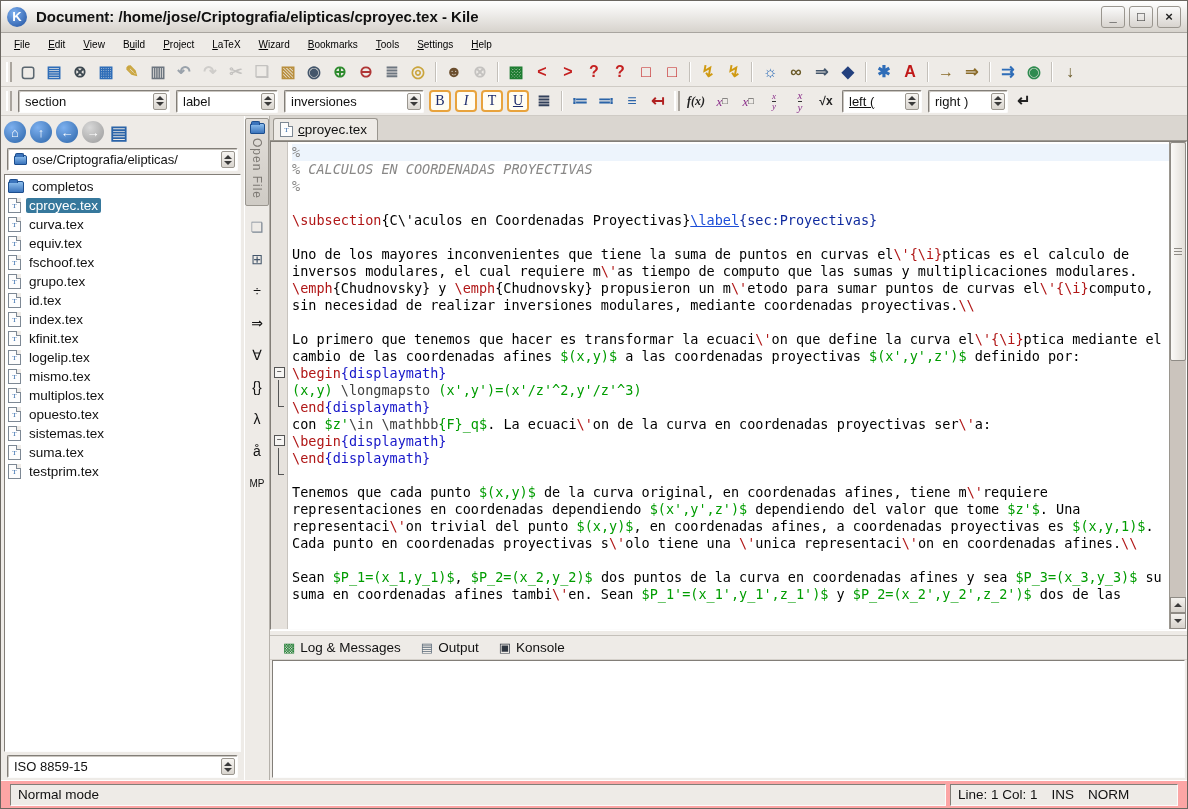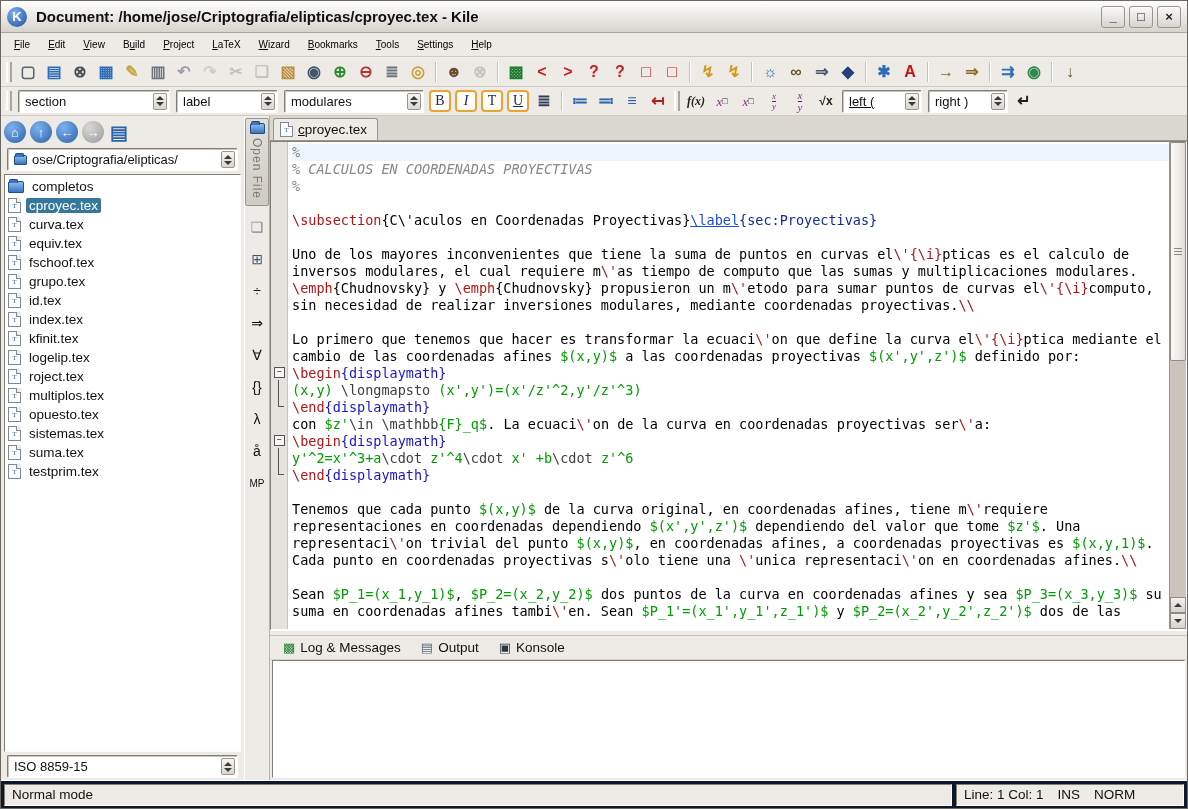--- a/index.html
+++ b/index.html
@@ -109,21 +109,21 @@
 
   .hsplit { height:6px; flex:0 0 6px; background:#eeebe7; border-top:1px solid #fff; border-bottom:1px solid #c4c0ba; }
 
   
   .btabs { height:24px; flex:0 0 24px; display:flex; align-items:center; gap:2px; background:#eeebe7; padding-left:4px; border-bottom:1px solid #d5d1cb; }
   .btab { display:flex; align-items:center; gap:5px; padding:2px 9px; font-size:13.5px; color:#111; }
   .btab .bicon { font-size:13px; }
   .bpanel { height:118px; flex:0 0 118px; margin:0 2px 2px 2px; background:#fff; border:1px solid; border-color:#827e78 #fcfcfc #fcfcfc #827e78; }
 
   
-  .statusbar { height:28px; flex:0 0 28px; display:flex; align-items:center; gap:4px; padding:2px 3px; background:#0f172a; border-top:1px solid #fff; }
+  .statusbar { height:28px; flex:0 0 28px; display:flex; align-items:center; gap:4px; padding:2px 9px; background:#fca5a5; border-top:1px solid #fff; }
   .spanel { height:22px; display:flex; align-items:center; padding:0 7px; font-size:13.5px; color:#111;
     border:1px solid; border-color:#827e78 #fcfcfc #fcfcfc #827e78; background:#eeebe7; white-space:nowrap; }
   .spanel.grow { flex:1; }
   .spanel.pos { width:228px; flex:0 0 228px; gap:14px; }
 </style>
 </head>
 <body>
 
 <div class="window">
 
@@ -286,21 +286,21 @@
         </span>
       </div>
       <div class="combo" style="width: 102px; height: 23px;">
         <span style="flex: 1 1 0%; white-space: nowrap; overflow: hidden;">label</span>
         <span class="spin">
           <i class="arr-up"></i>
           <i class="arr-dn"></i>
         </span>
       </div>
       <div class="combo" style="width: 140px; height: 23px;">
-        <span style="flex: 1 1 0%; white-space: nowrap; overflow: hidden;">modulares</span>
+        <span style="flex: 1 1 0%; white-space: nowrap; overflow: hidden;">inversiones</span>
         <span class="spin">
           <i class="arr-up"></i>
           <i class="arr-dn"></i>
         </span>
       </div>
       <div class="fmt-btn fb">B</div>
       <div class="fmt-btn fi">I</div>
       <div class="fmt-btn ft">T</div>
       <div class="fmt-btn fu">U</div>
       <div class="tb-btn">
@@ -419,21 +419,21 @@
           <div class="file-row">
             <span class="doc-icon">T</span>
             <span class="fname">kfinit.tex</span>
           </div>
           <div class="file-row">
             <span class="doc-icon">T</span>
             <span class="fname">logelip.tex</span>
           </div>
           <div class="file-row">
             <span class="doc-icon">T</span>
-            <span class="fname">roject.tex</span>
+            <span class="fname">mismo.tex</span>
           </div>
           <div class="file-row">
             <span class="doc-icon">T</span>
             <span class="fname">multiplos.tex</span>
           </div>
           <div class="file-row">
             <span class="doc-icon">T</span>
             <span class="fname">opuesto.tex</span>
           </div>
           <div class="file-row">
@@ -525,21 +525,20 @@
             <div class="line"><span class="kw">\emph</span><span class="tx">{Chudnovsky} y </span><span class="kw">\emph</span><span class="tx">{Chudnovsky} propusieron un m</span><span class="kw">\'</span><span class="tx">etodo para sumar puntos de curvas el</span><span class="kw">\'{\i}</span><span class="tx">computo,</span></div>
             <div class="line"><span class="tx">sin necesidad de realizar inversiones modulares, mediante coordenadas proyectivas.</span><span class="kw">\\</span></div>
             <div class="line">&nbsp;</div>
             <div class="line"><span class="tx">Lo primero que tenemos que hacer es transformar la ecuaci</span><span class="kw">\'</span><span class="tx">on que define la curva el</span><span class="kw">\'{\i}</span><span class="tx">ptica mediante el</span></div>
             <div class="line"><span class="tx">cambio de las coordenadas afines </span><span class="mt">$(x,y)$</span><span class="tx"> a las coordenadas proyectivas </span><span class="mt">$(x',y',z')$</span><span class="tx"> definido por:</span></div>
             <div class="line"><span class="kw">\begin</span><span class="env">{displaymath}</span></div>
             <div class="line"><span class="mt">(x,y) </span><span class="mk">\longmapsto</span><span class="mt"> (x',y')=(x'/z'^2,y'/z'^3)</span></div>
             <div class="line"><span class="kw">\end</span><span class="env">{displaymath}</span></div>
             <div class="line"><span class="tx">con </span><span class="mt">$z'</span><span class="mk">\in</span><span class="mt"> </span><span class="mk">\mathbb</span><span class="mt">{F}_q$</span><span class="tx">. La ecuaci</span><span class="kw">\'</span><span class="tx">on de la curva en coordenadas proyectivas ser</span><span class="kw">\'</span><span class="tx">a:</span></div>
             <div class="line"><span class="kw">\begin</span><span class="env">{displaymath}</span></div>
-            <div class="line"><span class="mt">y'^2=x'^3+a</span><span class="mk">\cdot</span><span class="mt"> z'^4</span><span class="mk">\cdot</span><span class="mt"> x' +b</span><span class="mk">\cdot</span><span class="mt"> z'^6</span></div>
             <div class="line"><span class="kw">\end</span><span class="env">{displaymath}</span></div>
             <div class="line">&nbsp;</div>
             <div class="line"><span class="tx">Tenemos que cada punto </span><span class="mt">$(x,y)$</span><span class="tx"> de la curva original, en coordenadas afines, tiene m</span><span class="kw">\'</span><span class="tx">requiere</span></div>
             <div class="line"><span class="tx">representaciones en coordenadas dependiendo </span><span class="mt">$(x',y',z')$</span><span class="tx"> dependiendo del valor que tome </span><span class="mt">$z'$</span><span class="tx">. Una</span></div>
             <div class="line"><span class="tx">representaci</span><span class="kw">\'</span><span class="tx">on trivial del punto </span><span class="mt">$(x,y)$</span><span class="tx">, en coordenadas afines, a coordenadas proyectivas es </span><span class="mt">$(x,y,1)$</span><span class="tx">.</span></div>
             <div class="line"><span class="tx">Cada punto en coordenadas proyectivas s</span><span class="kw">\'</span><span class="tx">olo tiene una </span><span class="kw">\'</span><span class="tx">unica representaci</span><span class="kw">\'</span><span class="tx">on en coordenadas afines.</span><span class="kw">\\</span></div>
             <div class="line">&nbsp;</div>
             <div class="line"><span class="tx">Sean </span><span class="mt">$P_1=(x_1,y_1)$</span><span class="tx">, </span><span class="mt">$P_2=(x_2,y_2)$</span><span class="tx"> dos puntos de la curva en coordenadas afines y sea </span><span class="mt">$P_3=(x_3,y_3)$</span><span class="tx"> su</span></div>
             <div class="line"><span class="tx">suma en coordenadas afines tambi</span><span class="kw">\'</span><span class="tx">en. Sean </span><span class="mt">$P_1'=(x_1',y_1',z_1')$</span><span class="tx"> y </span><span class="mt">$P_2=(x_2',y_2',z_2')$</span><span class="tx"> dos de las</span></div>
           </div>

